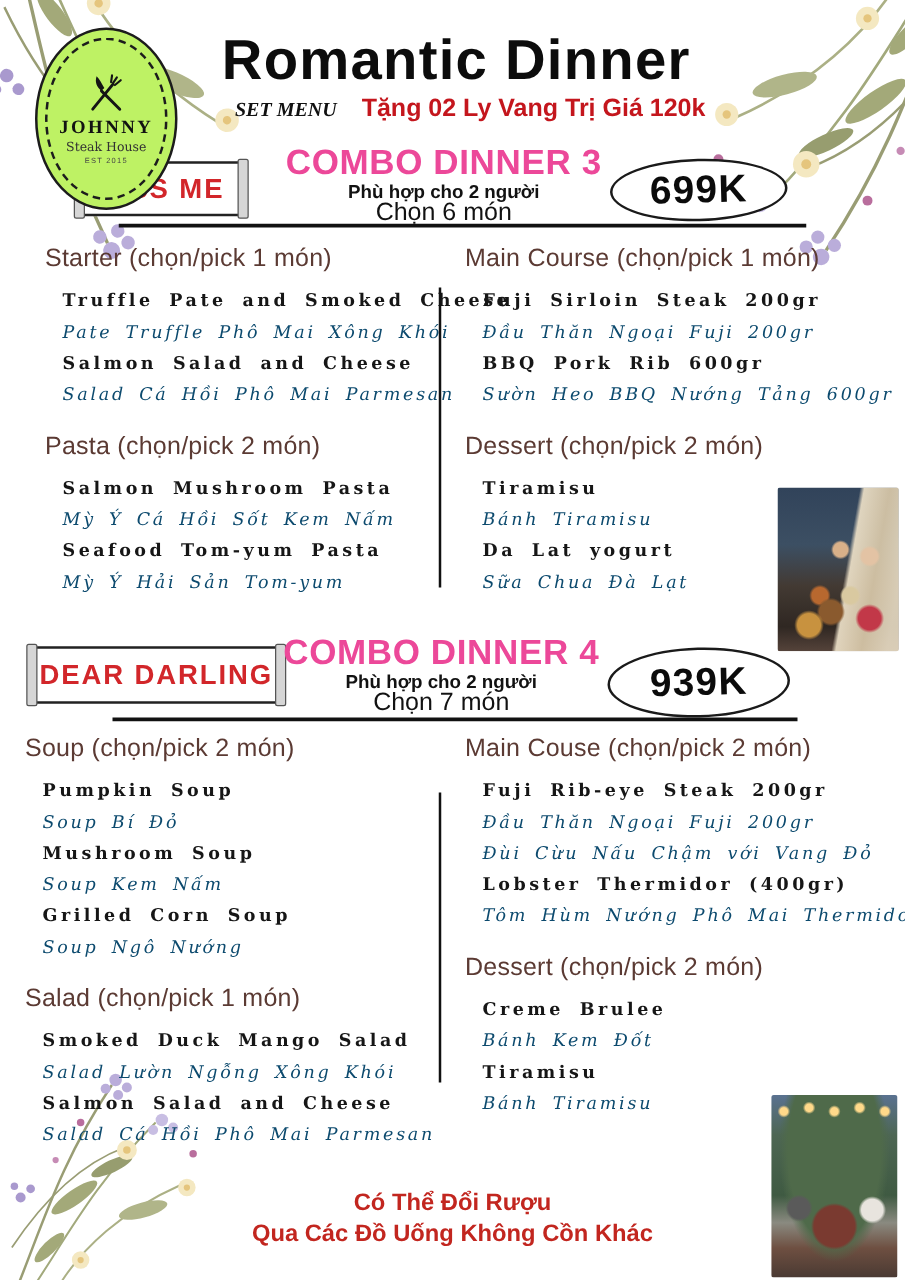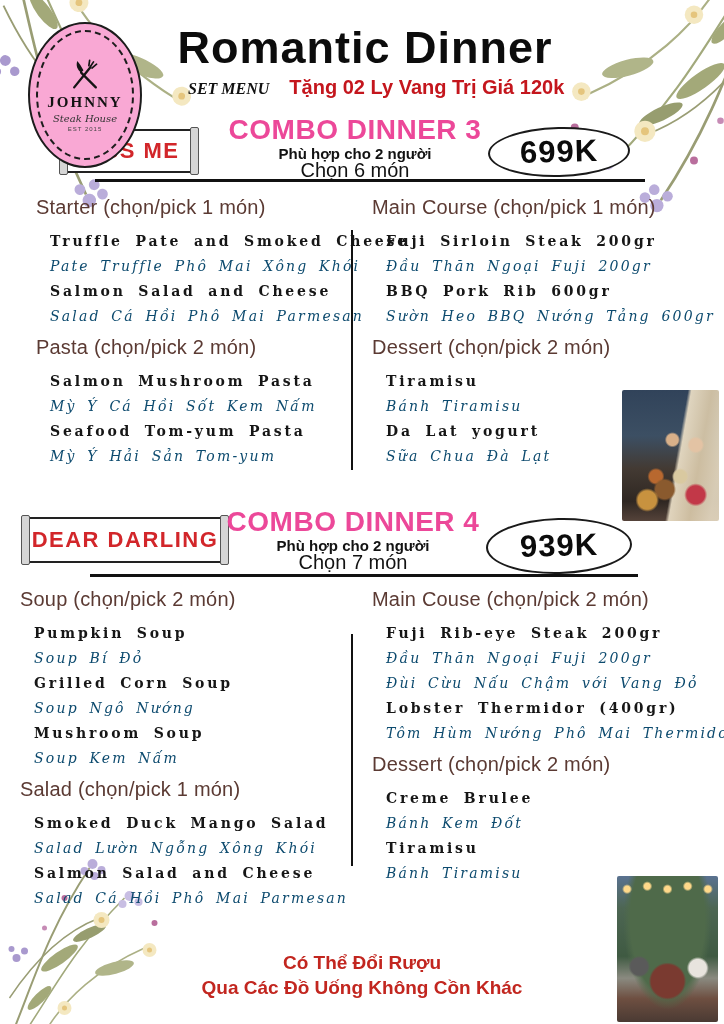--- a/index.html
+++ b/index.html
@@ -3,26 +3,26 @@
 <meta charset="utf-8">
 <style>
   html,body{margin:0;padding:0;background:#ffffff;}
   .menu{position:relative;width:724px;height:1024px;background:#ffffff;overflow:hidden;
         font-family:"Liberation Sans",sans-serif;color:#121212;}
 
   
   .floral{position:absolute;z-index:1;opacity:.9;}
 
   
-  .logo{position:absolute;left:28px;top:22px;width:110px;height:142px;background:#f9a8d4;
+  .logo{position:absolute;left:28px;top:22px;width:110px;height:142px;background:#bef264;
         border:2px solid #1c1c1c;border-radius:50%;z-index:3;display:flex;}
   .logo-inner{flex:1;margin:6px;border:2px dashed #1c1c1c;border-radius:50%;
         display:flex;flex-direction:column;align-items:center;justify-content:center;gap:2px;}
   .logo-name{font-family:"Liberation Serif",serif;font-weight:700;font-size:15px;letter-spacing:2px;}
-  .logo-script{font-family:"DejaVu Serif",serif;font-style:italic;font-size:10px;color:#333;}
+  .logo-script{font-family:"DejaVu Serif",serif;font-size:10px;color:#333;}
   .logo-est{font-size:6px;letter-spacing:1px;color:#444;}
   .logo-utensils{width:34px;height:34px;}
 
   
   .title{position:absolute;left:150px;top:22px;width:430px;text-align:center;
          font-size:45px;font-weight:700;letter-spacing:1px;color:#0c0c0c;z-index:2;}
   .subhead{position:absolute;left:188px;top:76px;width:400px;display:flex;align-items:baseline;gap:20px;z-index:2;}
   .setmenu{font-family:"Liberation Serif",serif;font-style:italic;font-weight:700;font-size:16px;color:#111;}
   .promo{font-size:20px;font-weight:700;color:#c4161d;}
 
@@ -38,21 +38,21 @@
   .combo-fit{font-size:15px;font-weight:700;line-height:17px;}
   .combo-pick{font-size:20px;font-weight:400;line-height:17px;}
   .price-oval{position:absolute;border:2.5px solid #1a1a1a;border-radius:50%;background:#fff;
           display:flex;align-items:center;justify-content:center;z-index:2;transform:rotate(-1.5deg);}
   .price-text{font-size:31px;font-weight:700;letter-spacing:1px;color:#0b0b0b;}
   .hrule{position:absolute;height:3px;background:#111;z-index:2;}
 
   
   .col{position:absolute;z-index:2;}
   .sec-heading{font-size:20px;font-weight:400;color:#5b3a33;margin-bottom:9px;letter-spacing:.2px;}
-  .sec + .sec{margin-top:8px;}
+  .sec + .sec{margin-top:18px;}
   .mi-name{font-family:"DejaVu Serif",serif;font-weight:700;font-size:14px;letter-spacing:2.8px;
            word-spacing:5px;color:#161616;padding-left:14px;height:25px;display:flex;align-items:center;white-space:nowrap;}
   .mi-sub{font-family:"DejaVu Serif",serif;font-style:italic;font-size:14px;letter-spacing:2.2px;
            word-spacing:4px;color:#0c4a6e;padding-left:14px;height:25px;display:flex;align-items:center;white-space:nowrap;}
   .vdivider{position:absolute;width:2px;background:#111;z-index:2;}
 
   
   .photo{position:absolute;z-index:2;border-radius:2px;}
   .photo-1{left:622px;top:390px;width:97px;height:131px;
     background-image:
@@ -244,26 +244,26 @@
   <div class="hrule" style="left:90px;top:574px;width:548px;"></div>
 
   <div class="col" style="left:20px;top:588px;width:312px;">
     <div class="sec">
       <div class="sec-heading">Soup (chọn/pick 2 món)</div>
       <div>
         <div class="mi-name">Pumpkin Soup</div>
         <div class="mi-sub">Soup Bí Đỏ</div>
       </div>
       <div>
+        <div class="mi-name">Mushroom Soup</div>
+        <div class="mi-sub">Soup Kem Nấm</div>
+      </div>
+      <div>
         <div class="mi-name">Grilled Corn Soup</div>
         <div class="mi-sub">Soup Ngô Nướng</div>
-      </div>
-      <div>
-        <div class="mi-name">Mushroom Soup</div>
-        <div class="mi-sub">Soup Kem Nấm</div>
       </div>
     </div>
     <div class="sec">
       <div class="sec-heading">Salad (chọn/pick 1 món)</div>
       <div>
         <div class="mi-name">Smoked Duck Mango Salad</div>
         <div class="mi-sub">Salad Lườn Ngỗng Xông Khói</div>
       </div>
       <div>
         <div class="mi-name">Salmon Salad and Cheese</div>

